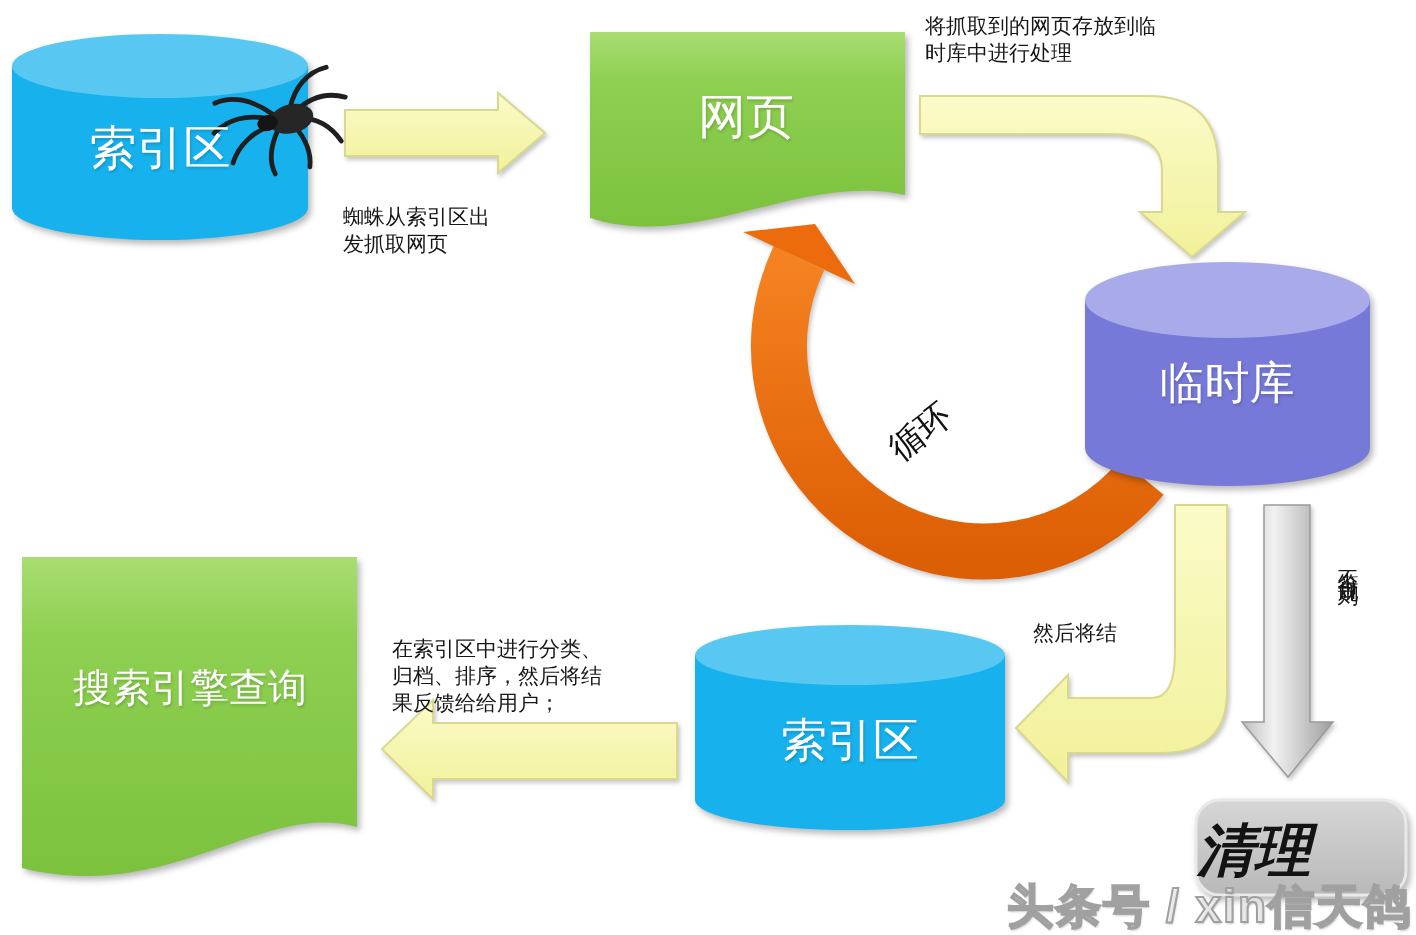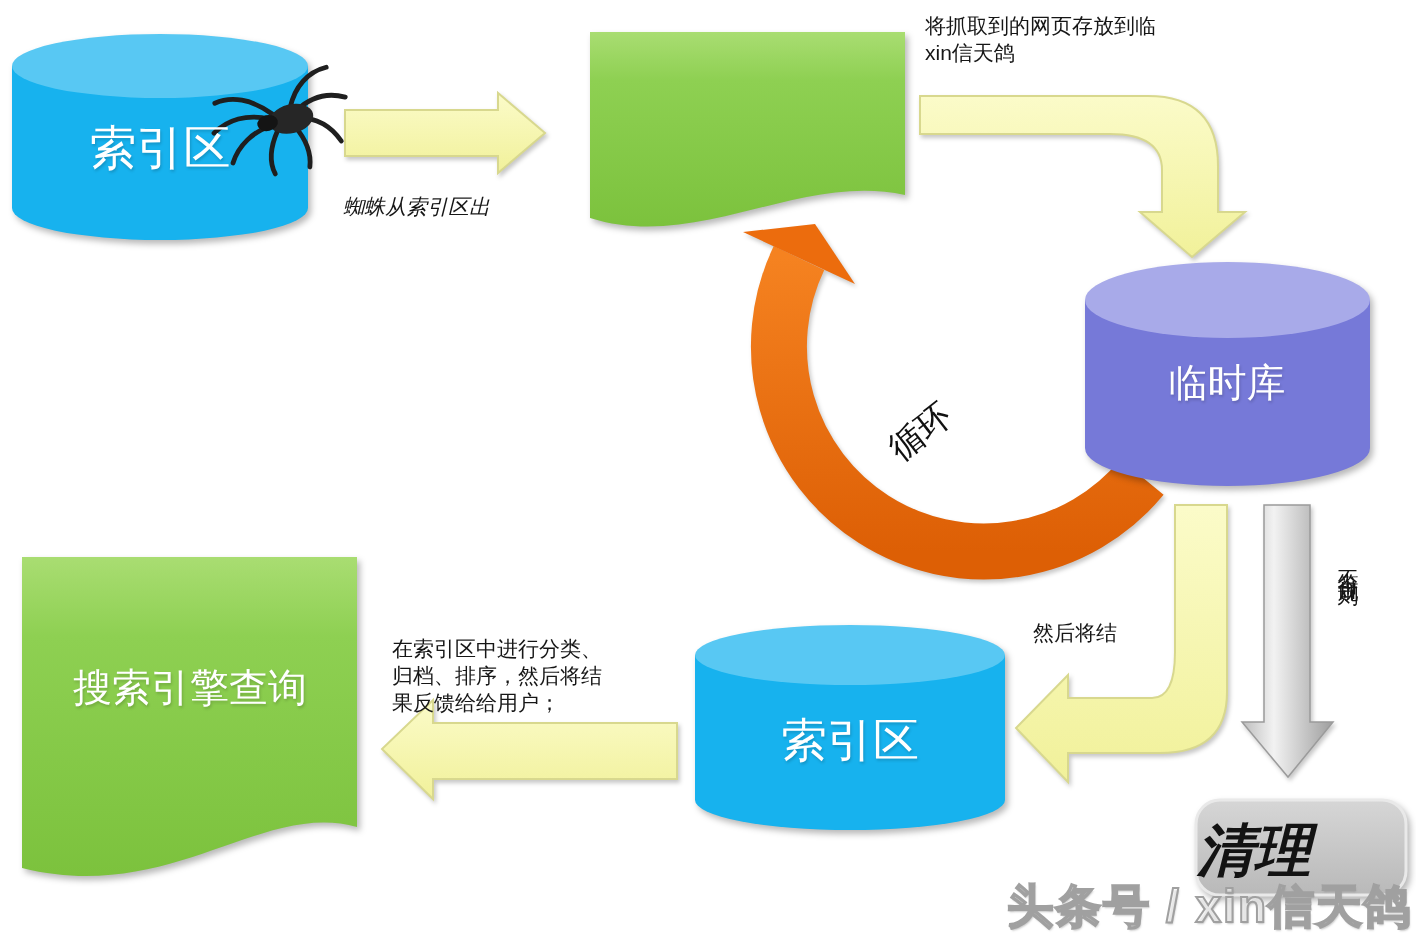--- a/index.html
+++ b/index.html
@@ -131,36 +131,38 @@
 
     <path class="soft-shadow" d="M677,723 H433 V700 L382,749 L433,799 V779 H677 Z" fill="url(#gradYellow)" stroke="#d8d88e" stroke-width="2"></path>
 
     <path class="shadowed" d="M22,557 H357 V827 C262,800 170,905 22,868 Z" fill="url(#gradGreen)"></path>
 
     <rect class="shadowed" x="1196" y="800" width="210" height="95" rx="24" fill="url(#gradBox)" stroke="#e9e9e9" stroke-width="3"></rect>
   </svg>
 
   <div class="lbl shape-label" style="left:160px;top:148px;font-size:47px;">索引区</div>
 
+  <div class="lbl shape-label" style="left:746px;top:117px;font-size:48px;">网页</div>
 
-  <div class="lbl shape-label" style="left:1227px;top:383px;font-size:39px;">临时库</div>
+  <div class="lbl shape-label" style="left:1227px;top:383px;font-size:45px;">临时库</div>
 
   <div class="lbl shape-label" style="left:850px;top:740px;font-size:46px;">索引区</div>
 
   <div class="lbl shape-label" style="left:190px;top:688px;font-size:39px;">搜索引擎查询</div>
 
   <div class="lbl shape-label cleanup-label" style="left:1254px;top:850px;font-size:57px;font-style:italic;">清理</div>
 
-  <div class="lbl note" style="left:343px;top:194px;font-style:italic;">
+  <div class="lbl note" style="left:343px;top:204px;">
     <div>蜘蛛从索引区出</div>
+    <div>发抓取网页</div>
   </div>
 
   <div class="lbl note" style="left:925px;top:13px;">
     <div>将抓取到的网页存放到临</div>
-    <div>xin信天鸽</div>
+    <div>时库中进行处理</div>
   </div>
 
   <div class="lbl loop-label" style="left:920px;top:432px;">循环</div>
 
   <div class="lbl note" style="left:1033px;top:620px;">然后将结</div>
 
   <div class="lbl note vertical-note" style="left:1334px;top:553px;height:175px;">不符合规则</div>
 
   <div class="lbl note" style="left:392px;top:588px;margin-top:48px;">
     <div>在索引区中进行分类、</div>

